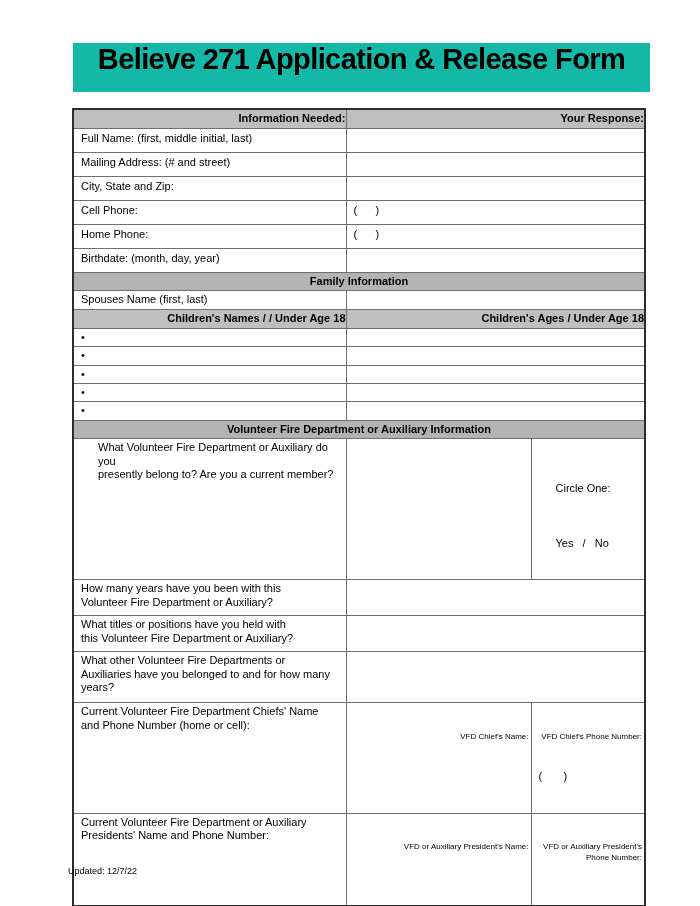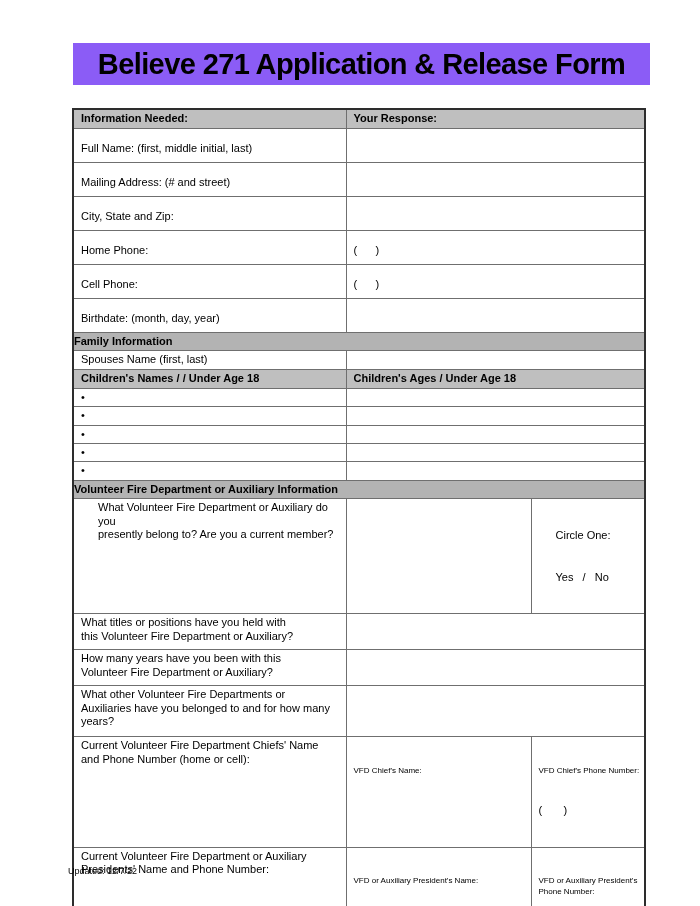--- a/index.html
+++ b/index.html
@@ -1,61 +1,61 @@
 <!DOCTYPE html>
 <html><head>
 <meta charset="utf-8">
 <style>
   html,body{margin:0;padding:0;}
   body{
     width:700px;height:906px;background:#ffffff;color:#000;
     font-family:"Liberation Sans", sans-serif;position:relative;overflow:hidden;
   }
   .banner{
-    position:absolute;left:73px;top:43px;width:577px;height:42px;
-    background:#8b5cf6;display:flex;align-items:center;justify-content:center;
+    position:absolute;left:73px;top:43px;width:577px;height:49px;
+    background:#14b8a6;display:flex;align-items:flex-start;justify-content:center;
   }
   .banner h1{margin:0;font-size:29px;font-weight:bold;letter-spacing:-0.6px;}
 
   table.form{
     position:absolute;left:72px;top:108px;width:572px;
     border-collapse:collapse;table-layout:fixed;
     font-size:11px;line-height:1.22;
     border:2px solid #2d2d2d;
   }
   td{
     border:1px solid #6f6f6f;
     padding:2px 2px 2px 7px;
     vertical-align:top;
     white-space:pre-wrap;
     overflow:hidden;
   }
   
   tr.colhdr td{
-    background:#bfbfbf;font-weight:bold;text-align:left;
-    padding:2px 7px;height:14px;
+    background:#bfbfbf;font-weight:bold;text-align:right;
+    padding:2px 0;height:14px;
   }
   
   tr.sec td{
-    background:#b3b3b3;font-weight:bold;text-align:left;
+    background:#b3b3b3;font-weight:bold;text-align:center;
     padding:2px 0;height:13px;
   }
-  tr.c td{height:18px;padding-top:13px;}        
+  tr.c td{height:18px;padding-top:3px;}        
   tr.f td{height:12px;margin-top:17px;}                        
   tr.b td{height:12px;}                        
   tr.q1 td{height:31px;padding-left:24px;}
   tr.q2 td{height:31px;}
   tr.q4 td{height:46px;}
   tr.q5 td{height:32px;}
   tr.q6 td{height:38px;}
 
   .bullet{font-size:11px;}
-  .small-lbl{font-size:8px;line-height:1.3;display:block;}
+  .small-lbl{font-size:8px;line-height:1.3;display:block;text-align:right;}
   .phone-val{display:block;font-size:11px;margin-top:1px;}
-  .circle-cell div{line-height:1.35;}
+  .circle-cell div{line-height:1.35;margin-top:13px;}
 
   .footer{
     position:absolute;left:68px;top:866px;font-size:9px;text-align:center;
   }
 </style>
 </head>
 <body>
 
 <div class="banner">
   <h1>Believe 271 Application &amp; Release Form</h1>
@@ -80,25 +80,25 @@
   </tr>
   <tr class="c">
     <td>Mailing Address: (# and street)</td>
     <td colspan="2"></td>
   </tr>
   <tr class="c">
     <td>City, State and Zip:</td>
     <td colspan="2"></td>
   </tr>
   <tr class="c">
-    <td>Home Phone:</td>
+    <td>Cell Phone:</td>
     <td colspan="2">(      )</td>
   </tr>
   <tr class="c">
-    <td>Cell Phone:</td>
+    <td>Home Phone:</td>
     <td colspan="2">(      )</td>
   </tr>
   <tr class="c">
     <td>Birthdate: (month, day, year)</td>
     <td colspan="2"></td>
   </tr>
 
   <tr class="sec">
     <td colspan="3">Family Information</td>
   </tr>
@@ -137,27 +137,27 @@
   <tr class="q1">
     <td>What Volunteer Fire Department or Auxiliary do you
 presently belong to? Are you a current member?</td>
     <td></td>
     <td class="circle-cell">
       <div>Circle One:</div>
       <div>Yes   /   No</div>
     </td>
   </tr>
   <tr class="q2">
-    <td>What titles or positions have you held with
-this Volunteer Fire Department or Auxiliary?</td>
+    <td>How many years have you been with this
+Volunteer Fire Department or Auxiliary?</td>
     <td colspan="2"></td>
   </tr>
   <tr class="q2">
-    <td>How many years have you been with this
-Volunteer Fire Department or Auxiliary?</td>
+    <td>What titles or positions have you held with
+this Volunteer Fire Department or Auxiliary?</td>
     <td colspan="2"></td>
   </tr>
   <tr class="q4">
     <td>What other Volunteer Fire Departments or
 Auxiliaries have you belonged to and for how many
 years?</td>
     <td colspan="2"></td>
   </tr>
   <tr class="q5">
     <td>Current Volunteer Fire Department Chiefs' Name

